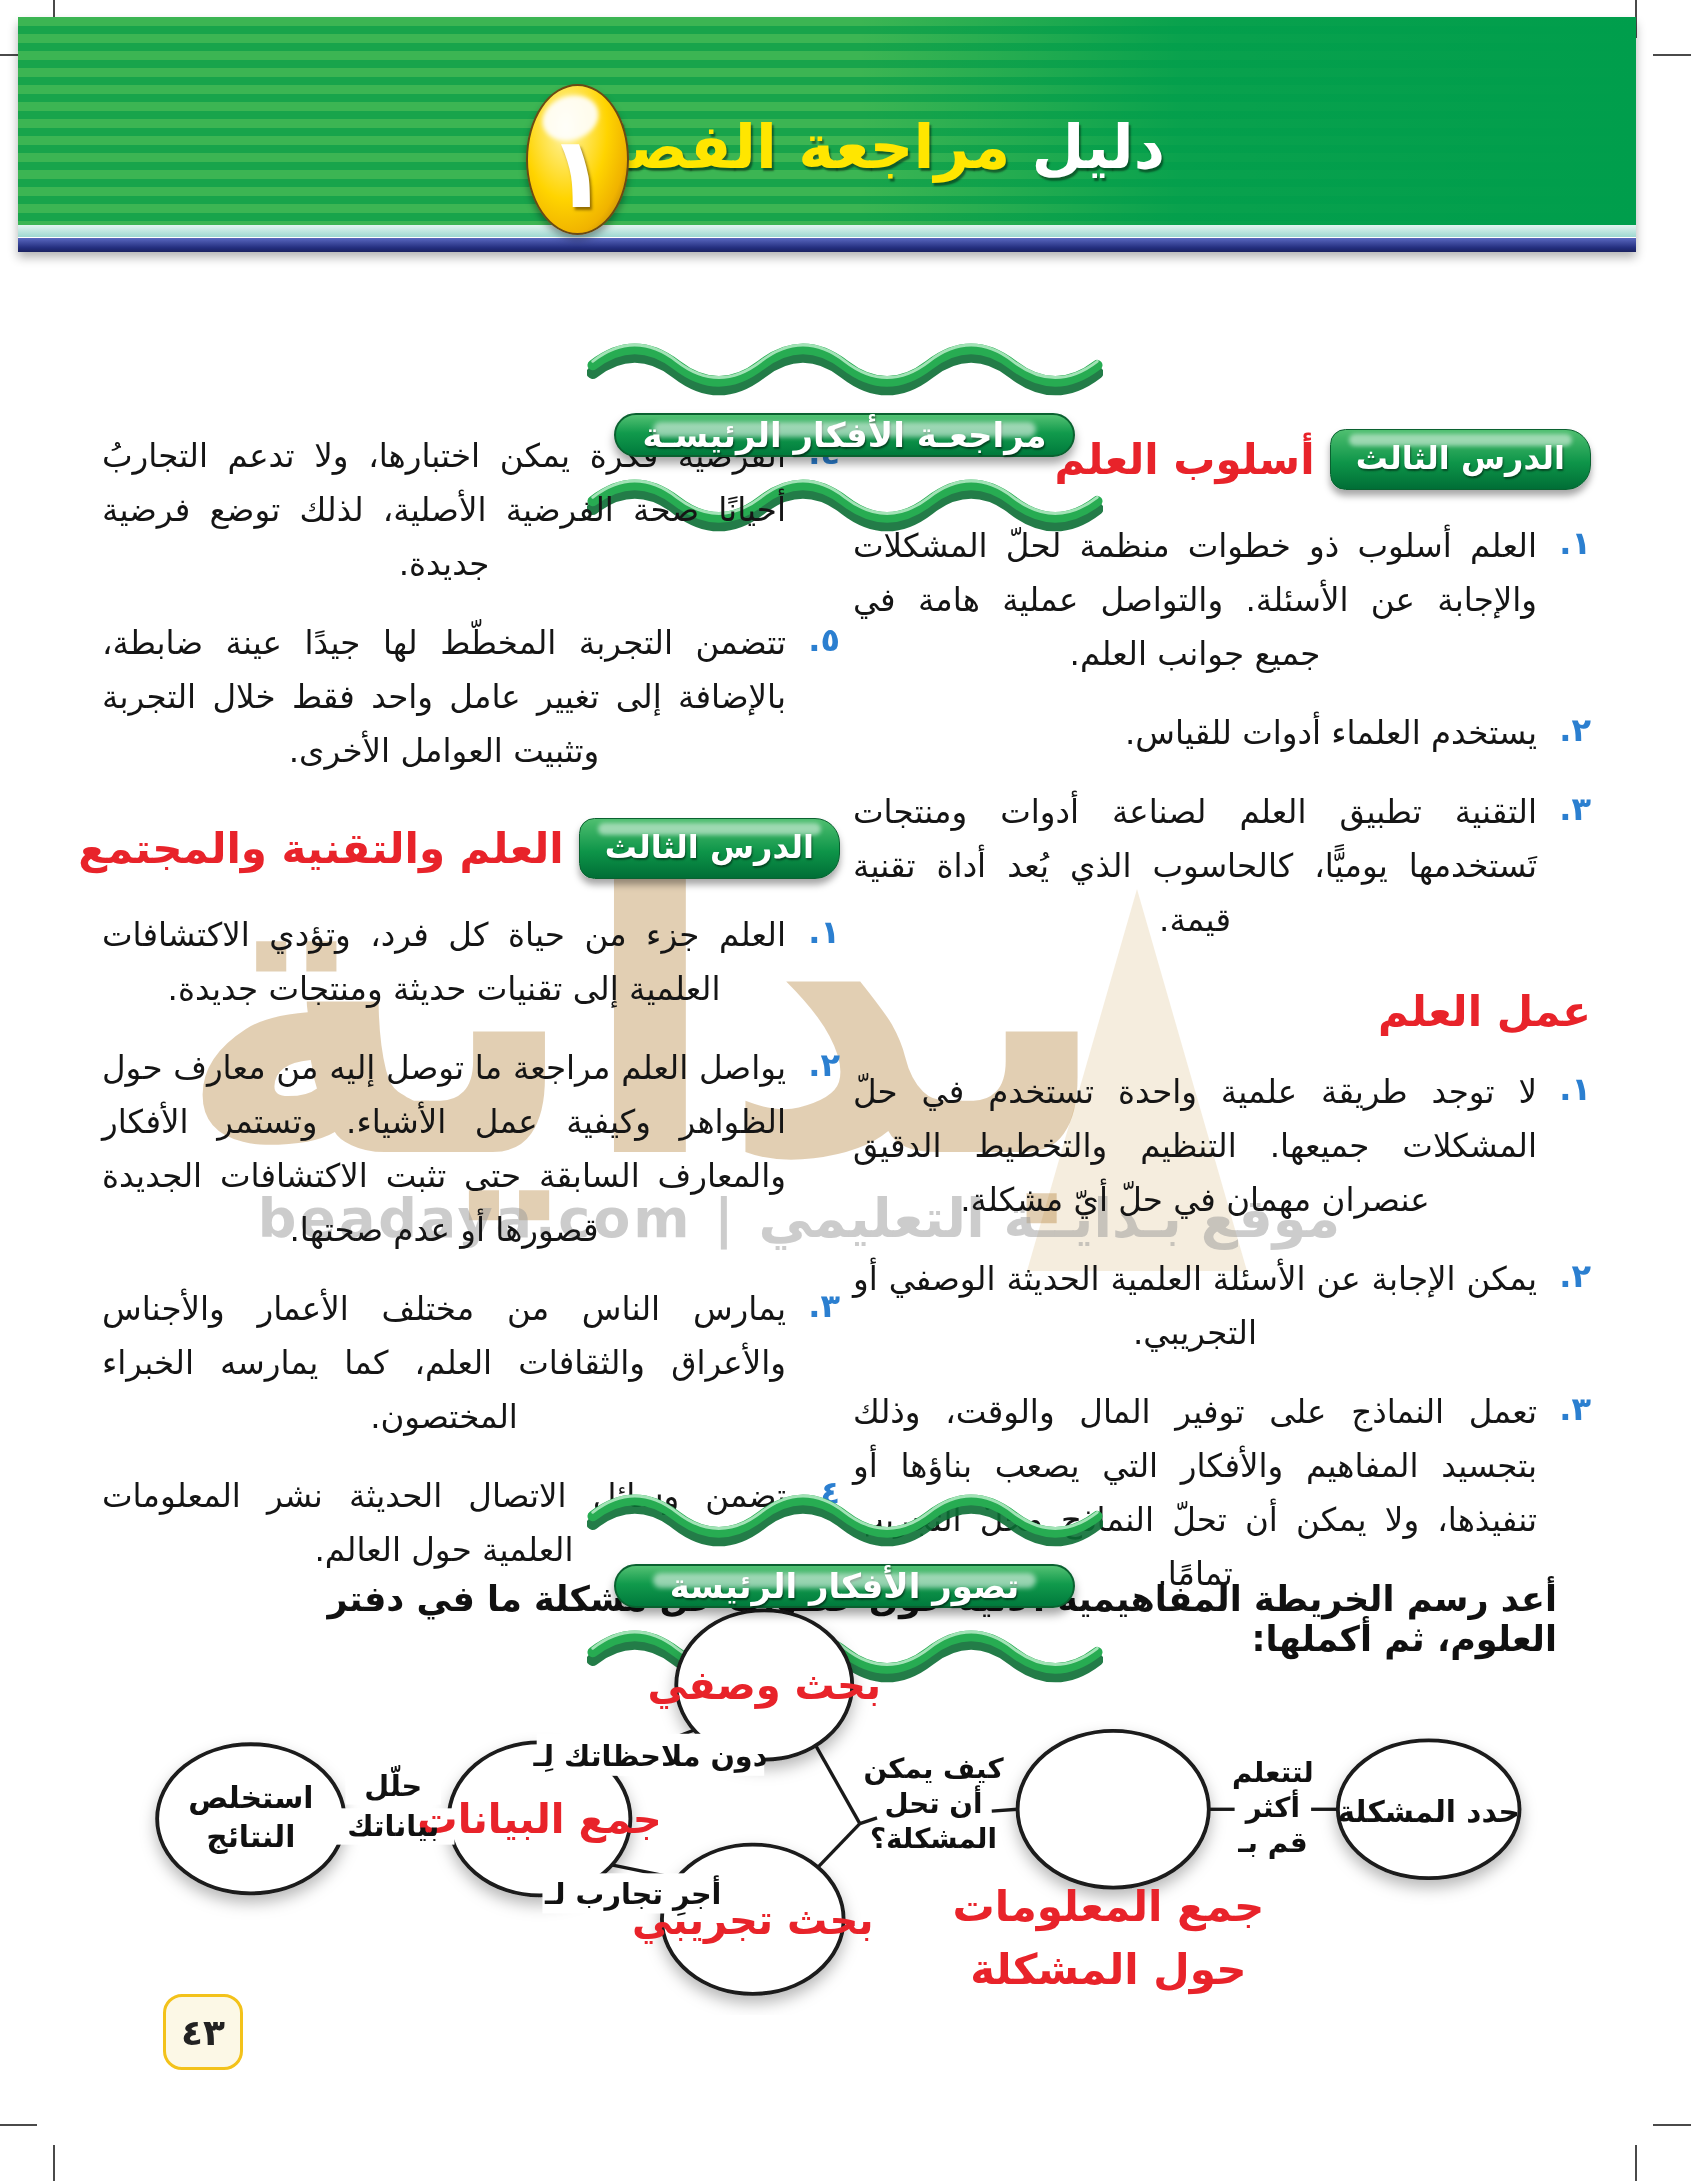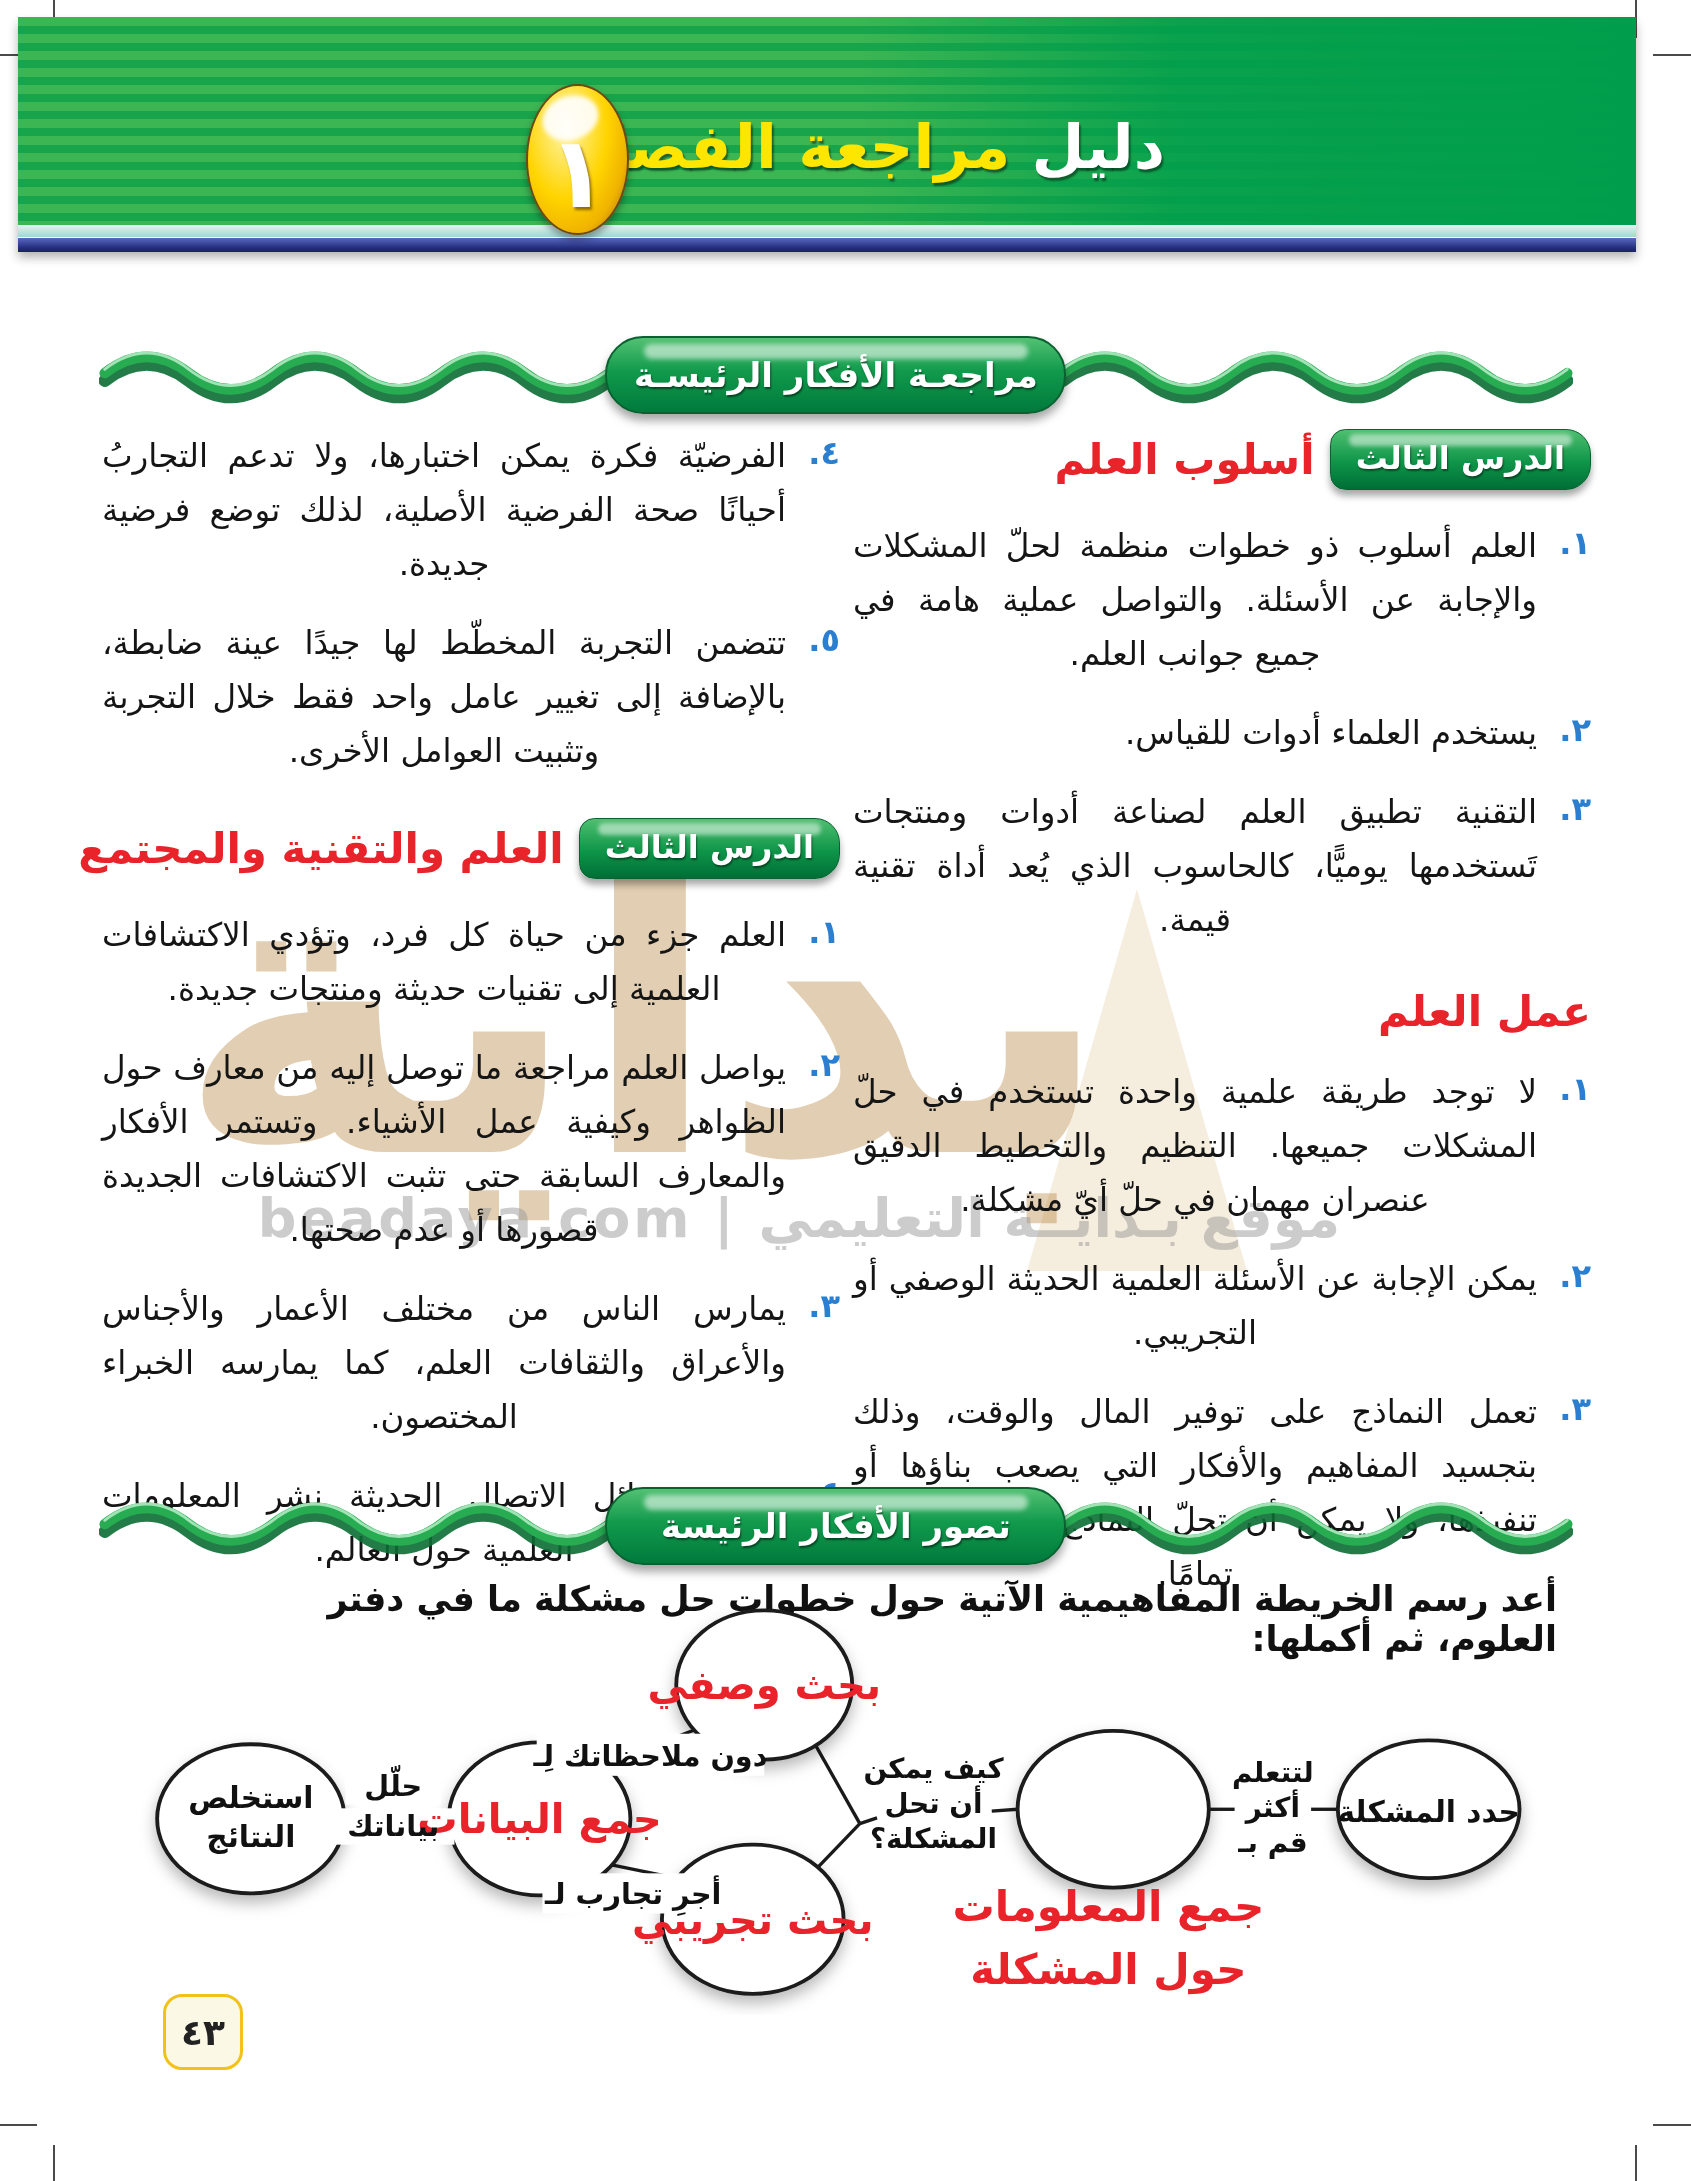--- a/index.html
+++ b/index.html
@@ -33,21 +33,21 @@
     background:radial-gradient(ellipse at 38% 28%, #fff7c0 0%, #ffe96a 18%, #ffd400 48%, #f0b300 72%, #8a5a12 100%);
     box-shadow:0 4.8px 7.6px rgba(0,0,0,.35); z-index:3; }
   .chapter-badge .gloss { position:absolute; left:14%; top:7%; width:58%; height:30%;
     background:rgba(255,255,255,.9); border-radius:50%; transform:rotate(-18deg); filter:blur(1.9px); }
   .chapter-badge .n { position:absolute; left:0; top:13.4px; width:100%; height:100%;
     display:flex; align-items:center; justify-content:center;
     color:#fff; font-size:99px; font-weight:bold; text-shadow:1.9px 2.9px 2.9px rgba(90,60,0,.65); }
 
   
   .sbanner { position:absolute; left:100px; width:1491px; height:107px;
-    display:flex; align-items:center; justify-content:flex-end; }
+    display:flex; align-items:center; justify-content:space-between;flex-direction:column; }
   .sbanner svg.wave { flex:0 0 auto; }
   .pill { position:relative; width:461px; height:78px; margin:0 -9.6px; z-index:2;
     border-radius:38px; border:2.9px solid #0a6130;
     background:linear-gradient(#53c173 0%, #119a4c 45%, #007a3c 100%);
     box-shadow:0 6.7px 9.6px rgba(0,0,0,.35);
     display:flex; align-items:center; justify-content:center; }
   .pill::before { content:""; position:absolute; left:8%; top:6.7px; width:84%; height:15.3px;
     border-radius:11.5px; background:rgba(255,255,255,.55); filter:blur(2.9px); }
   .pill span { color:#fff; font-size:34px; font-weight:bold; text-shadow:1px 1.9px 1.9px rgba(0,0,0,.5); }
 

